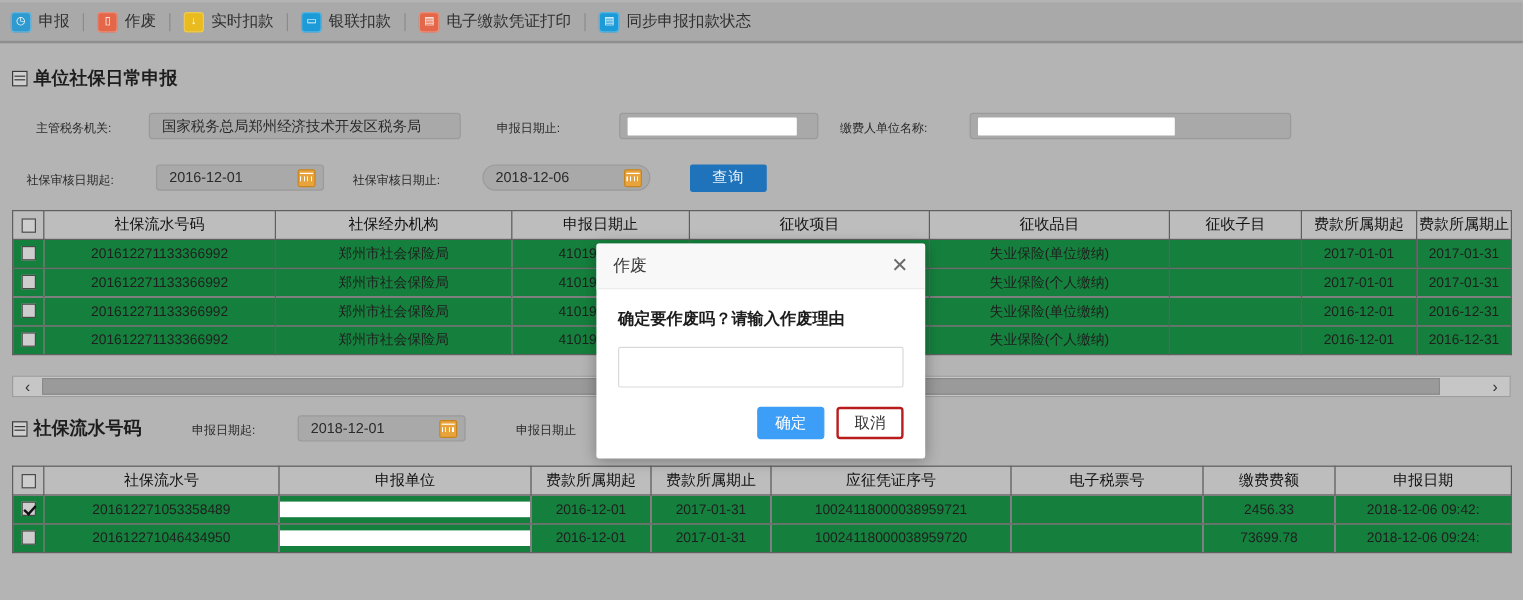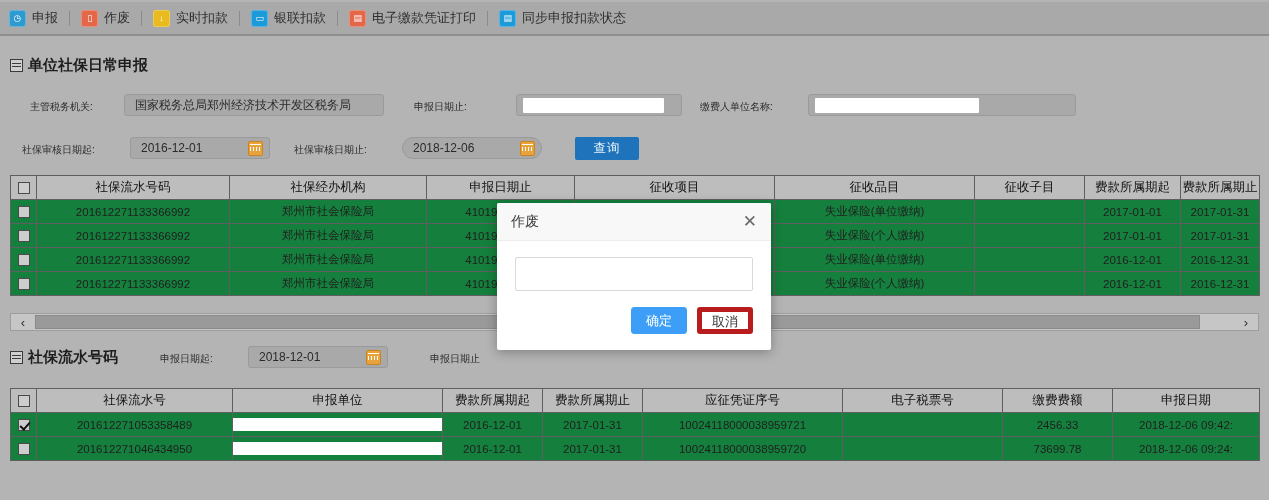--- a/index.html
+++ b/index.html
@@ -112,21 +112,21 @@
   .modal-input{
     width:100%;height:34px;box-sizing:border-box;
     border:1px solid #d9d9d9;border-radius:2px;background:#fff;
     font-family:inherit;font-size:13px;padding:0 8px;color:#333;outline:none;
   }
   .modal-foot{display:flex;justify-content:flex-end;gap:10px;padding:16px 18px 16px 18px;}
   .mbtn{
     height:27px;min-width:56px;border-radius:3px;font-size:13px;font-family:inherit;cursor:pointer;
   }
   .mbtn.ok{background:#3d9ef7;border:1px solid #3d9ef7;color:#fff;}
-  .mbtn.cancel{background:#fff;border:5px solid #b91c1c;color:#333;}
+  .mbtn.cancel{background:#fff;border:2px solid #b91c1c;color:#333;}
 </style>
 </head>
 <body>
 
 <div class="page">
 
   <div class="toolbar" id="toolbar">
       <div class="tb-item">
         <div class="tb-ico" style="background: rgb(47, 154, 208);">
           <span>◷</span>
@@ -354,20 +354,21 @@
         </tbody>
       </table>
   </div>
 
   <div class="modal" style="left:497px;top:203px;width:274px;">
     <div class="modal-head">
       <span class="modal-title">作废</span>
       <span class="modal-close">✕</span>
     </div>
     <div class="modal-body">
+      <div class="modal-msg">确定要作废吗？请输入作废理由</div>
       <input class="modal-input" type="text" value="" style="">
     </div>
     <div class="modal-foot">
       <button class="mbtn ok">确定</button>
       <button class="mbtn cancel">取消</button>
     </div>
   </div>
 
 </div>
 

